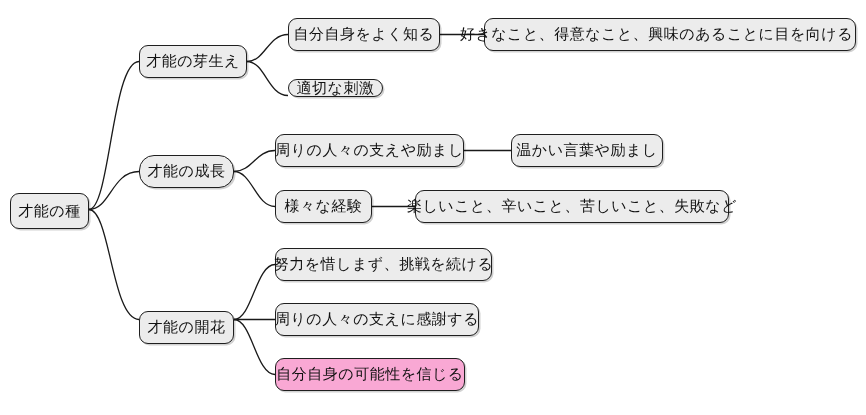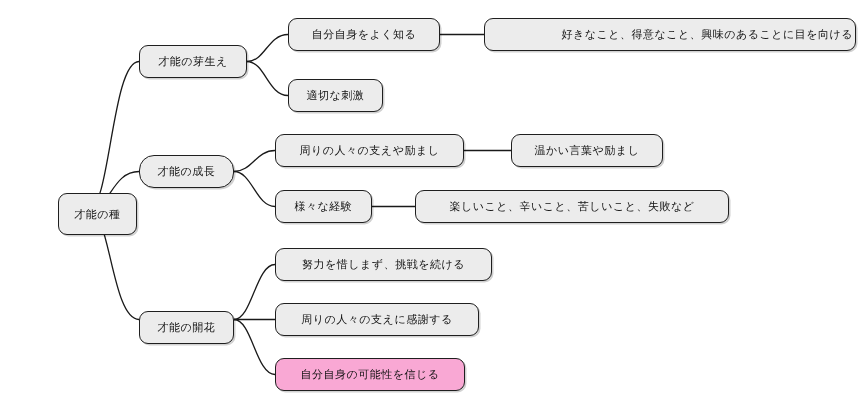--- a/index.html
+++ b/index.html
@@ -38,21 +38,21 @@
   .node {
     position: absolute;
     box-sizing: border-box;
     background: #ececec;
     border: 1.6px solid #1f1f1f;
     border-radius: 9px;
     display: flex;
     align-items: center;
     justify-content: center;
     color: #111111;
-    font-size: 11px;
+    font-size: 15px;
     line-height: 1;
     white-space: nowrap;
     letter-spacing: 0.5px;
     box-shadow: 1.5px 1.5px 0 rgba(0,0,0,0.18);
   }
   .node-label {
     display: block;
     padding: 0 2px;
   }
 </style>
@@ -69,33 +69,33 @@
       <line x1="440" y1="34.5" x2="484" y2="34.5" stroke="#1a1a1a"></line>
       <path d="M 234 171.5 C 252 171.5 256 150.5 275 150.5" stroke="#1a1a1a"></path>
       <path d="M 234 171.5 C 252 171.5 256 206.5 275 206.5" stroke="#1a1a1a"></path>
       <line x1="464" y1="150.5" x2="511" y2="150.5" stroke="#1a1a1a"></line>
       <line x1="372" y1="206.5" x2="415" y2="206.5" stroke="#1a1a1a"></line>
       <path d="M 234 319.5 C 252 319.5 256 264.5 275 264.5" stroke="#1a1a1a"></path>
       <line x1="234" y1="319.5" x2="275" y2="319.5" stroke="#1a1a1a"></line>
       <path d="M 234 319.5 C 252 319.5 256 374.5 275 374.5" stroke="#1a1a1a"></path>
     </svg>
   <div id="node-layer">
-      <div class="node" style="left: 10px; top: 193px; width: 79px; height: 42px; background: rgb(236, 236, 236); border-color: rgb(31, 31, 31); color: rgb(17, 17, 17); margin-left: 48px;">
+      <div class="node" style="left: 10px; top: 193px; width: 79px; height: 36px; background: rgb(236, 236, 236); border-color: rgb(31, 31, 31); color: rgb(17, 17, 17);">
         <span class="node-label">才能の種</span>
       </div>
       <div class="node" style="left: 139px; top: 45px; width: 108px; height: 33px; background: rgb(236, 236, 236); border-color: rgb(31, 31, 31); color: rgb(17, 17, 17);">
         <span class="node-label">才能の芽生え</span>
       </div>
       <div class="node" style="left: 288px; top: 18px; width: 152px; height: 33px; background: rgb(236, 236, 236); border-color: rgb(31, 31, 31); color: rgb(17, 17, 17);">
         <span class="node-label">自分自身をよく知る</span>
       </div>
       <div class="node" style="left: 484px; top: 18px; width: 372px; height: 33px; background: rgb(236, 236, 236); border-color: rgb(31, 31, 31); color: rgb(17, 17, 17); justify-content: flex-end;">
         <span class="node-label">好きなこと、得意なこと、興味のあることに目を向ける</span>
       </div>
-      <div class="node" style="left: 288px; top: 79px; width: 95px; height: 33px; background: rgb(236, 236, 236); border-color: rgb(31, 31, 31); color: rgb(17, 17, 17);">
+      <div class="node" style="left: 288px; top: 79px; width: 95px; height: 18px; background: rgb(236, 236, 236); border-color: rgb(31, 31, 31); color: rgb(17, 17, 17);">
         <span class="node-label">適切な刺激</span>
       </div>
       <div class="node" style="left: 139px; top: 155px; width: 95px; height: 33px; background: rgb(236, 236, 236); border-color: rgb(31, 31, 31); color: rgb(17, 17, 17); border-radius: 15px;">
         <span class="node-label">才能の成長</span>
       </div>
       <div class="node" style="left: 275px; top: 134px; width: 189px; height: 33px; background: rgb(236, 236, 236); border-color: rgb(31, 31, 31); color: rgb(17, 17, 17);">
         <span class="node-label">周りの人々の支えや励まし</span>
       </div>
       <div class="node" style="left: 511px; top: 134px; width: 152px; height: 33px; background: rgb(236, 236, 236); border-color: rgb(31, 31, 31); color: rgb(17, 17, 17);">
         <span class="node-label">温かい言葉や励まし</span>

